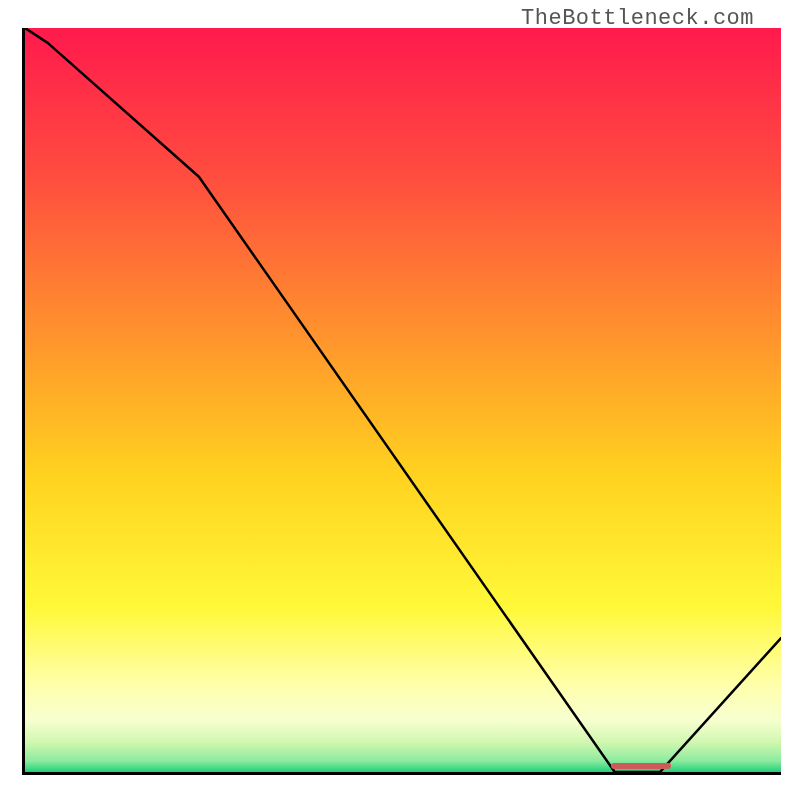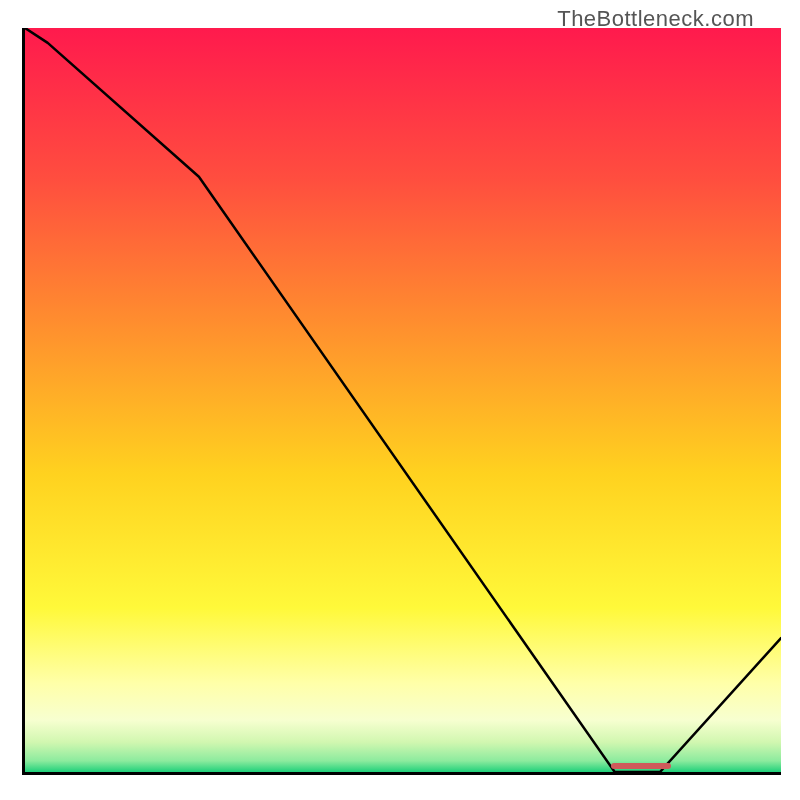--- a/index.html
+++ b/index.html
@@ -7,20 +7,21 @@
     padding: 0;
     width: 800px;
     height: 800px;
     background: #ffffff;
     font-family: Arial, Helvetica, sans-serif;
   }
   .wrap {
     position: relative;
     width: 770px;
     height: 800px;
+    font-family: Liberation Mono, monospace;
   }
   .watermark {
     position: absolute;
     top: 6px;
     right: 16px;
     color: #555;
     font-size: 22px;
     letter-spacing: 0.5px;
     z-index: 5;
   }

